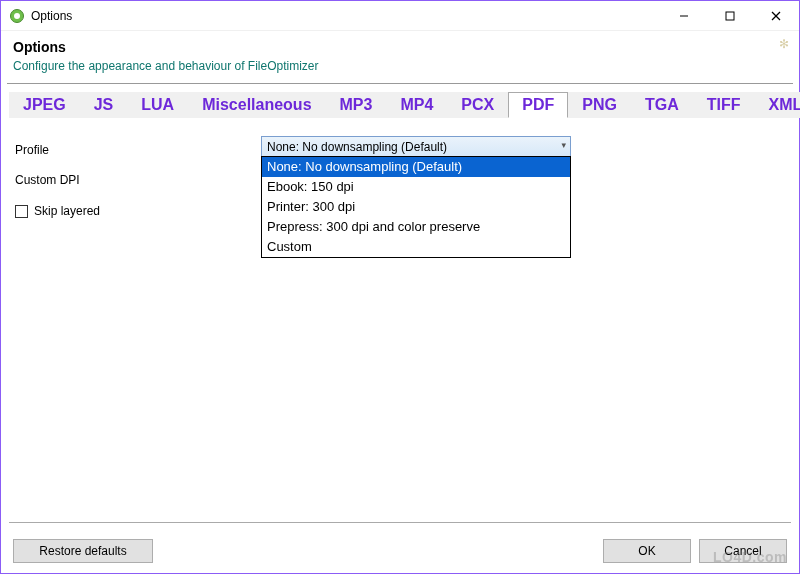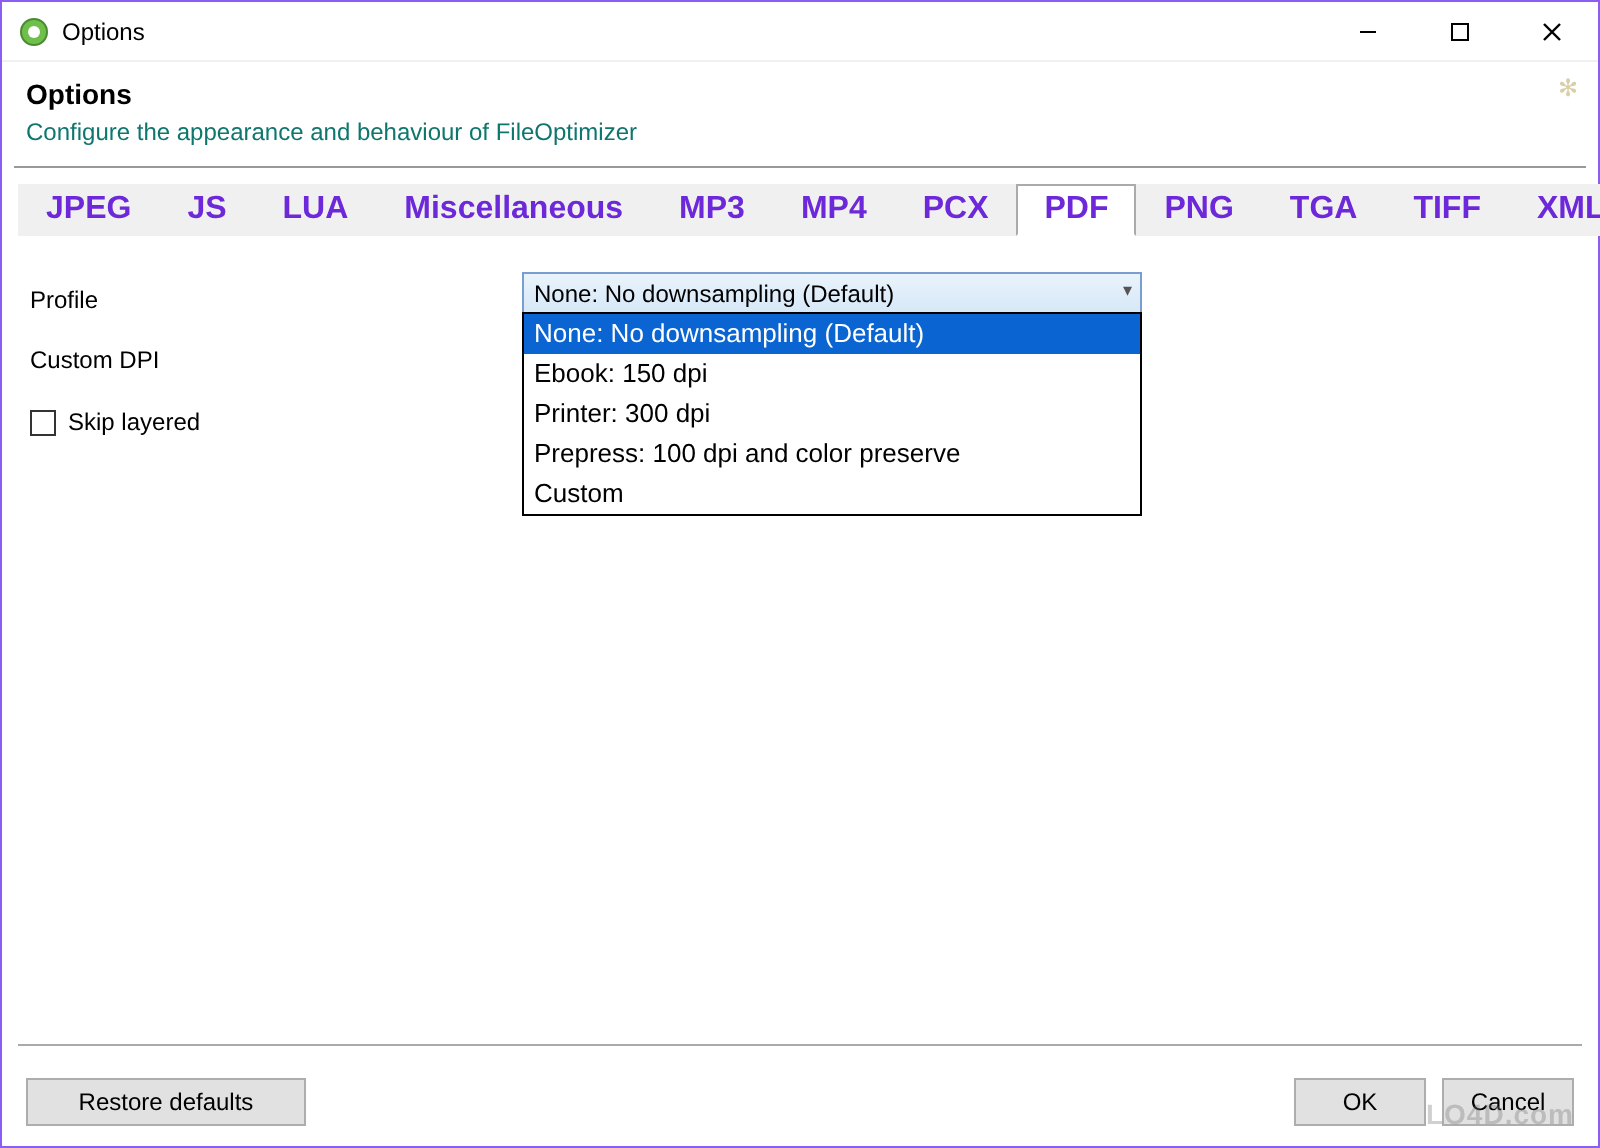--- a/index.html
+++ b/index.html
@@ -198,21 +198,21 @@
     height: 24px;
     padding: 0 12px;
     border: 1px solid #adadad;
     background: #e1e1e1;
     font-size: 12px;
     display: flex;
     align-items: center;
     justify-content: center;
   }
   .btn-restore { width: 140px; justify-content: center; }
-  .btn-ok, .btn-cancel { width: 66px; }
+  .btn-ok, .btn-cancel { width: 88px; }
   .btn-cancel { margin-left: 8px; }
   .spacer-flex { flex: 1; }
   .hr-bottom {
     position: absolute;
     bottom: 44px;
     left: 8px; right: 8px;
     border: none;
     border-top: 1px solid #aaa;
   }
   .watermark {
@@ -310,21 +310,21 @@
 
     <div class="checkbox-row" style="margin-top:17px">
       <div class="checkbox"></div>
       <span>Skip layered</span>
     </div>
 
     <div class="dropdown" id="dropdown">
         <div class="option selected">None: No downsampling (Default)</div>
         <div class="option">Ebook: 150 dpi</div>
         <div class="option">Printer: 300 dpi</div>
-        <div class="option">Prepress: 100 dpi and color preserve</div>
+        <div class="option">Prepress: 300 dpi and color preserve</div>
         <div class="option">Custom</div>
       </div>
 
   </div>
 
   <hr class="hr-bottom">
 
   <div class="button-bar">
     <div class="btn btn-restore">
       <span>Restore defaults</span>

